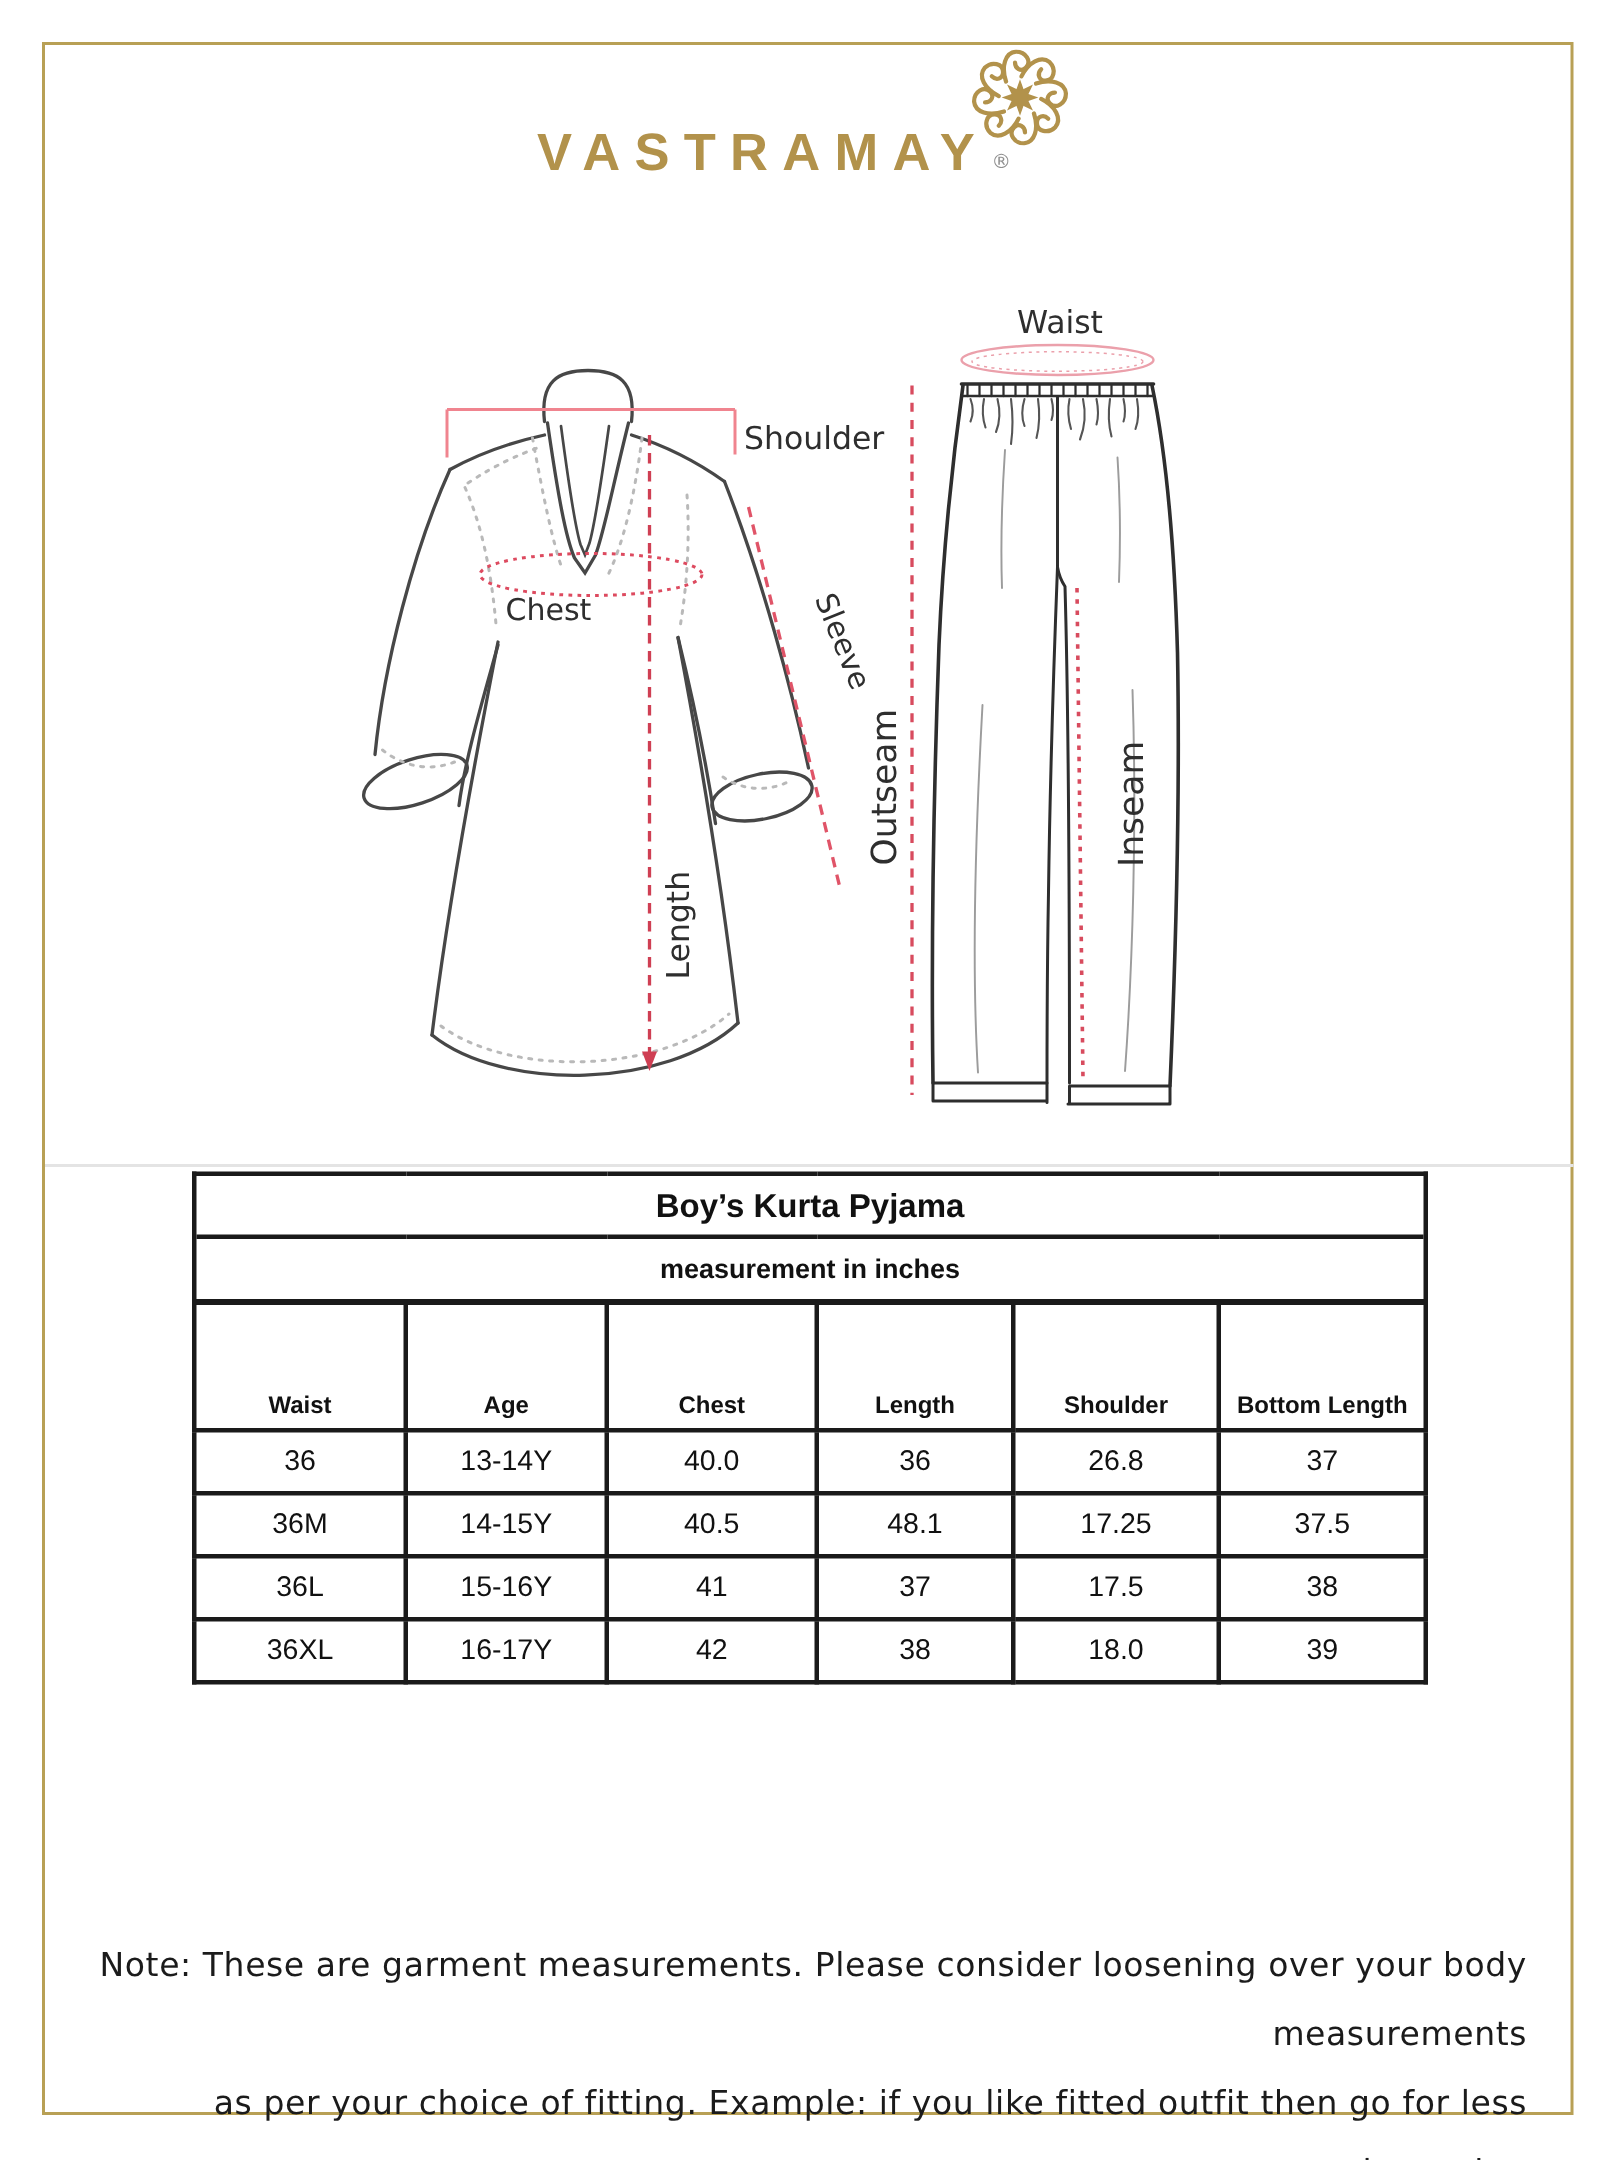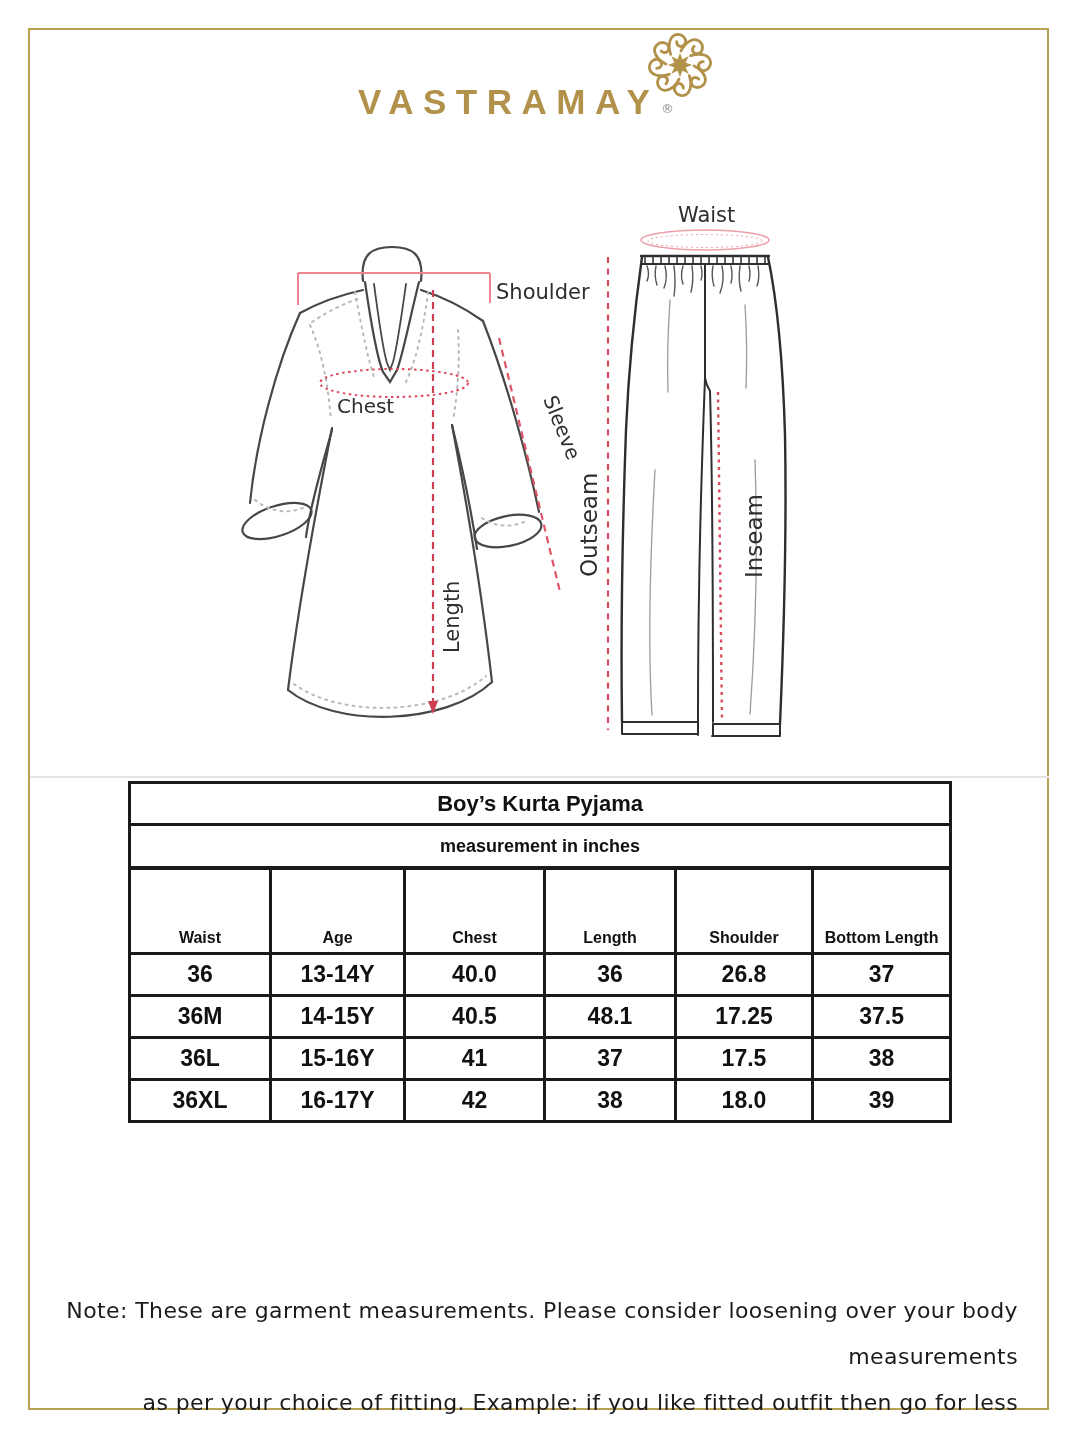--- a/index.html
+++ b/index.html
@@ -33,21 +33,21 @@
   }
   table.size-table th,table.size-table td{
     border:3px solid #1a1a1a;text-align:center;overflow:hidden;
   }
   .t-title{height:37px;font-size:22px;font-weight:bold;border-bottom:2px solid #2a2a2a !important;}
   .t-sub{height:38px;font-size:18px;font-weight:bold;border-bottom:4px solid #1a1a1a !important;}
   tr.col-head th{
     height:76px;font-size:16px;font-weight:bold;vertical-align:bottom;
     padding-bottom:5px;line-height:1.12;
   }
-  tr.data-row td{height:37px;font-size:23px;font-weight:bold;vertical-align:middle;}
+  tr.data-row td{height:37px;font-size:19px;font-weight:normal;vertical-align:middle;}
   
   .note{
     position:absolute;left:55px;top:1288px;width:963px;margin:0;
     text-align:right;font-size:22px;line-height:46px;letter-spacing:0.4px;color:#1b1b1b;
   }
 </style>
 </head>
 <body>
 
 <div class="page">

